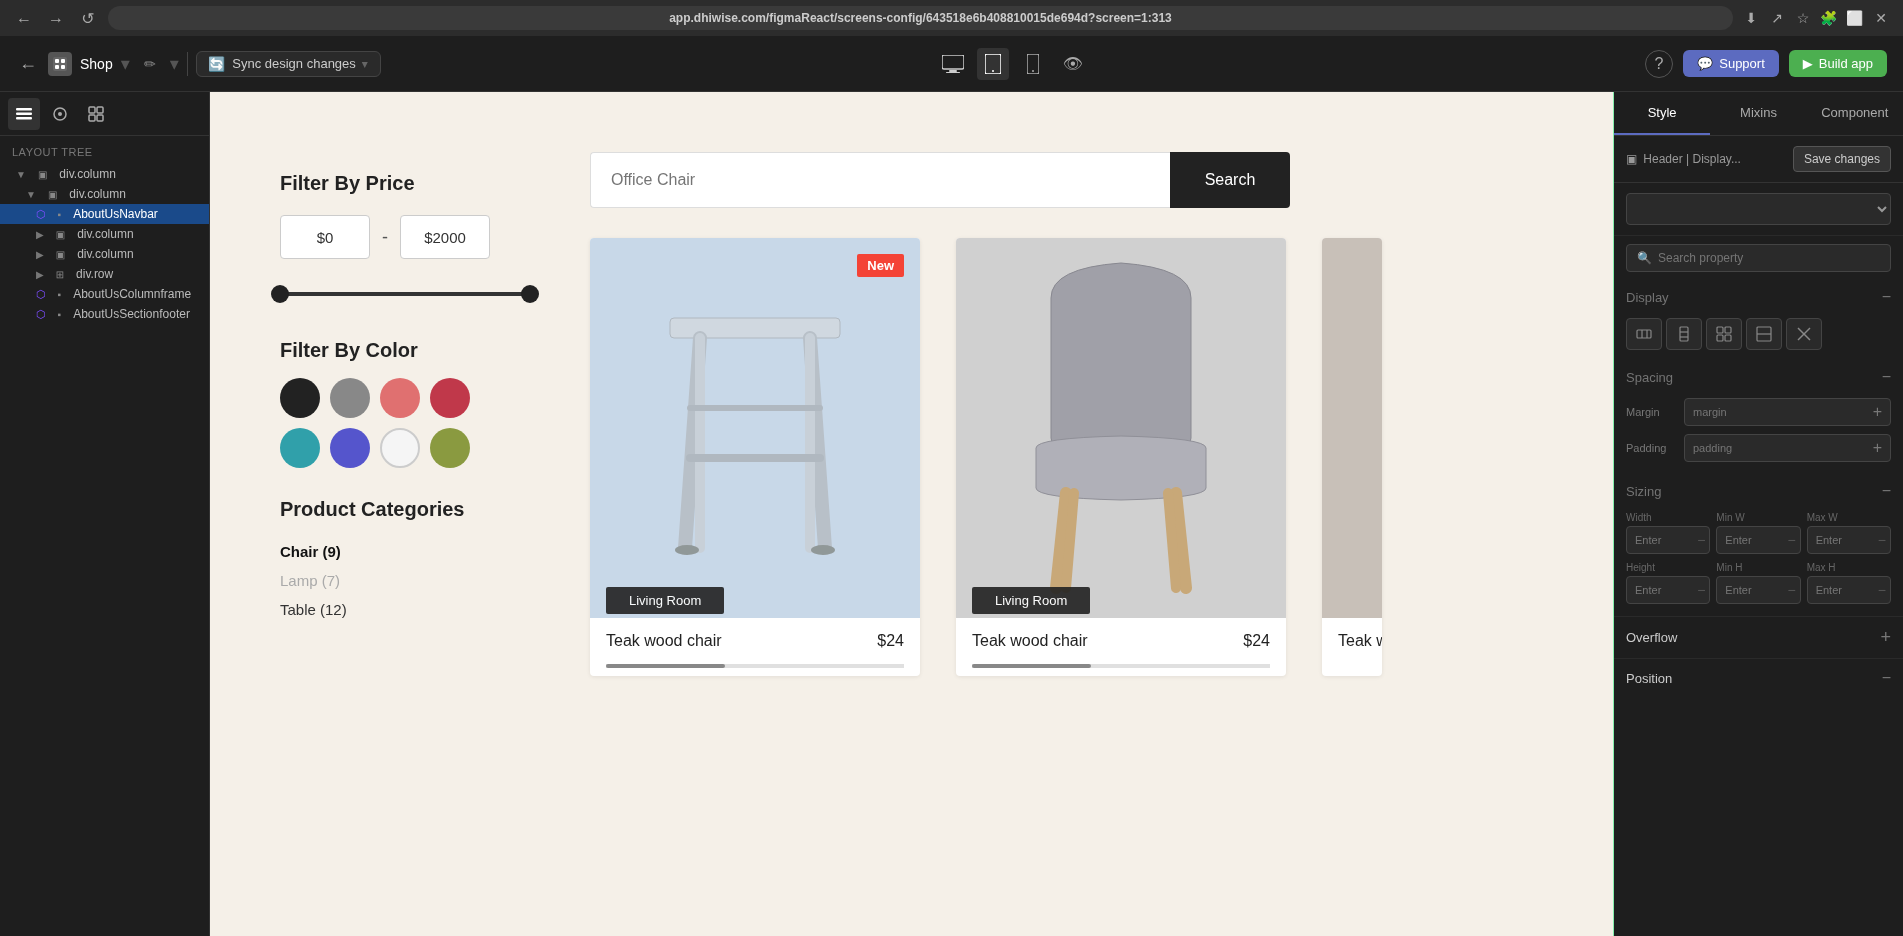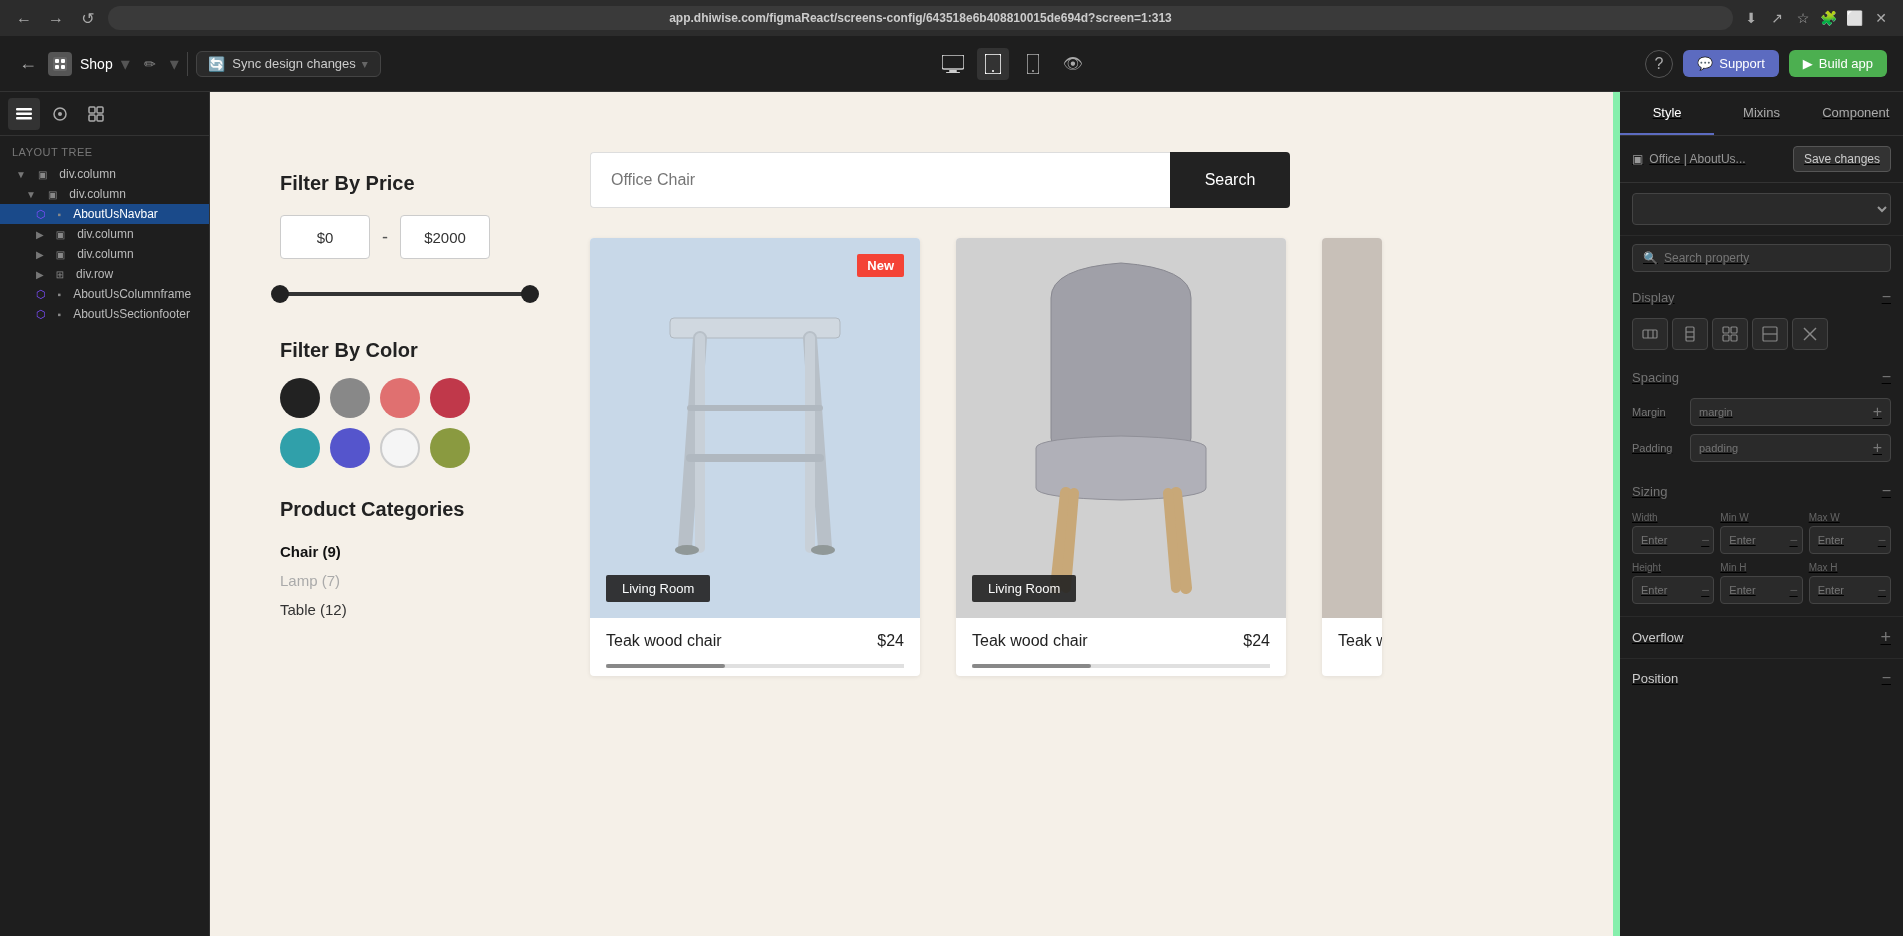--- a/index.html
+++ b/index.html
@@ -348,26 +348,26 @@
       right: 16px;
       background: #f44336;
       color: #fff;
       font-size: 13px;
       font-weight: 600;
       padding: 4px 10px;
       border-radius: 2px;
     }
     .product-room-tag {
       position: absolute;
-      bottom: 16px;
+      bottom: 4px;
       left: 16px;
       background: #222;
       color: #fff;
       font-size: 13px;
-      padding: 6px 16px;
+      padding: 6px 23px;
       border-radius: 2px;
       opacity: 0.9;
     }
     .product-info {
       display: flex;
       align-items: center;
       justify-content: space-between;
       padding: 14px 16px;
     }
     .product-name {
@@ -389,24 +389,23 @@
       width: 40%;
       height: 4px;
       background: #888;
       border-radius: 2px;
     }
 
     
     .right-sidebar {
       width: 290px;
       background: #1e1e1e;
-      border-left: 7px solid #86efac;
+      border-left: 1px solid #86efac;
       display: flex;
       flex-direction: column;
-      text-decoration: underline;
     }
     .right-tabs {
       display: flex;
       border-bottom: 1px solid #333;
       height: 44px;
     }
     .right-tab {
       flex: 1;
       display: flex;
       align-items: center;
@@ -930,21 +929,21 @@
 
     <div class="right-tabs">
       <div class="right-tab active">Style</div>
       <div class="right-tab">Mixins</div>
       <div class="right-tab">Component</div>
     </div>
 
     <div class="right-header">
       <div class="right-header-left">
         <span style="font-size:12px;">▣</span>
-        <span>Office | AboutUs...</span>
+        <span>Header | Display...</span>
       </div>
       <button class="save-changes-btn">Save changes</button>
     </div>
 
     <div class="right-section">
       <select class="mixin-select">
         <option value="Select mixin"></option>
       </select>
     </div>
 

